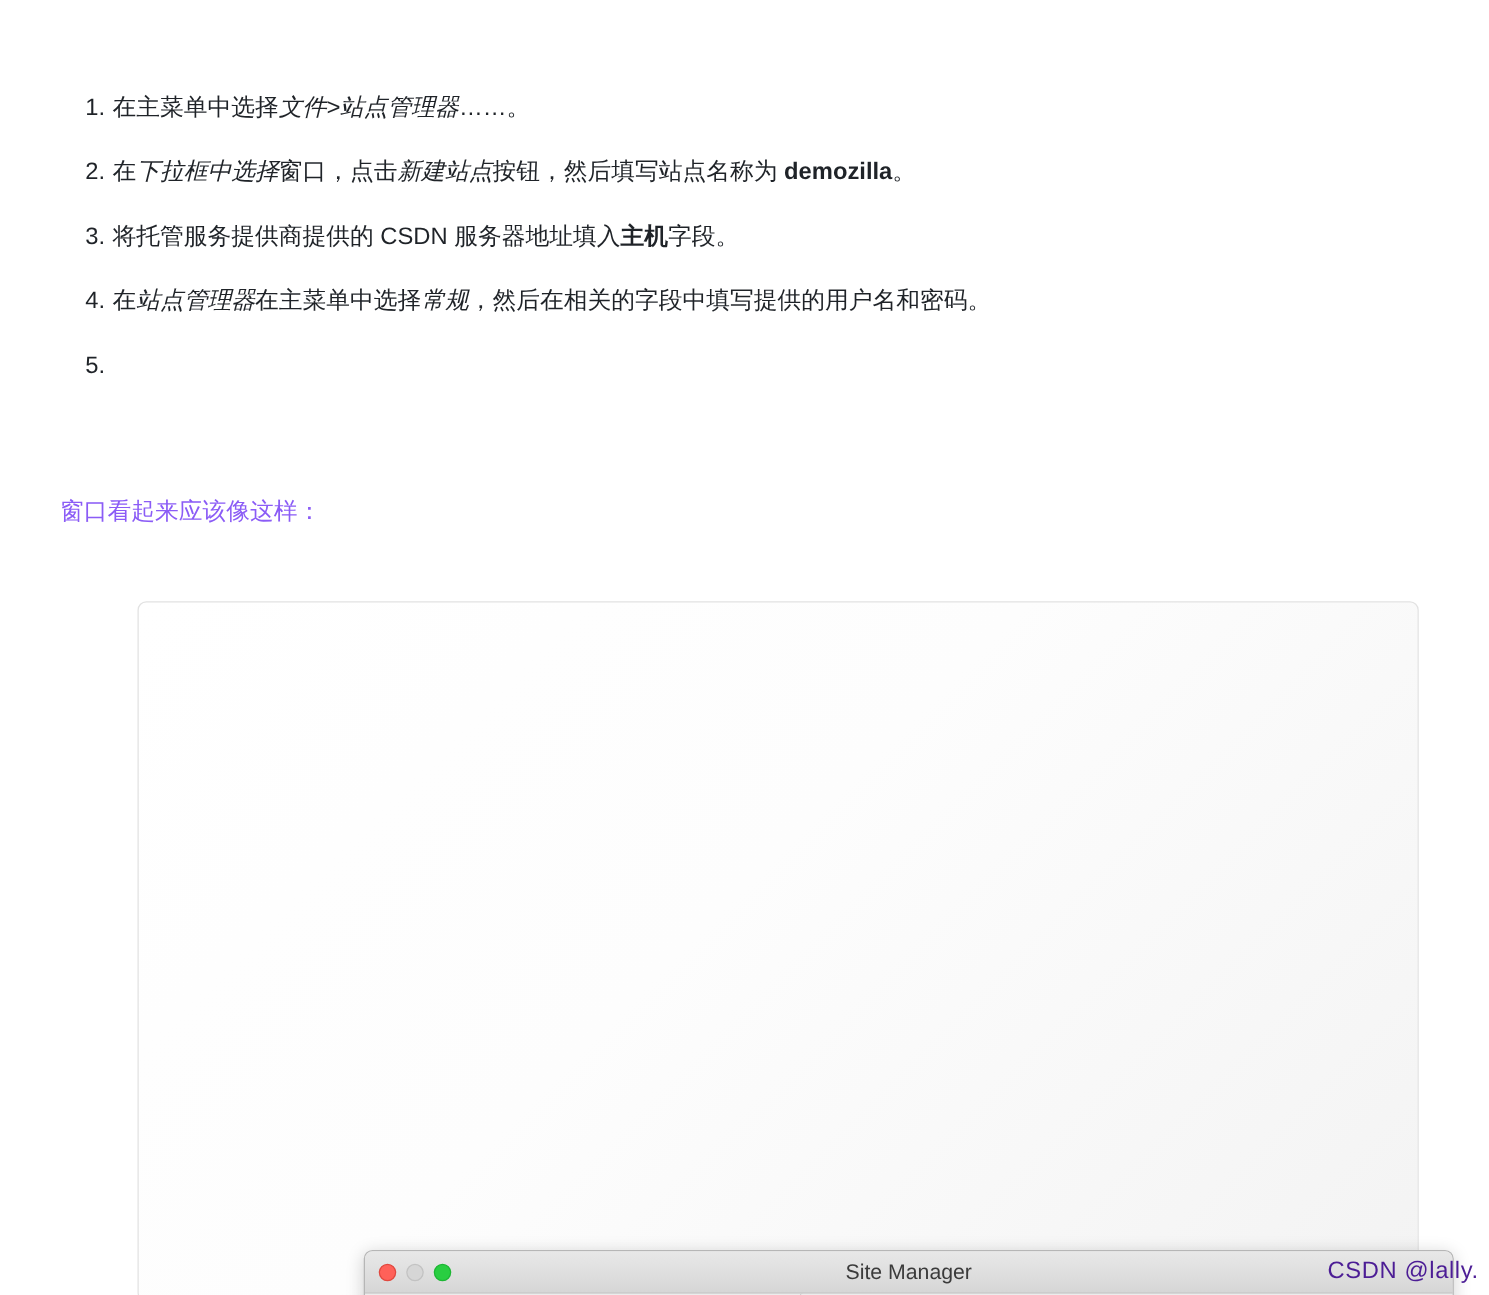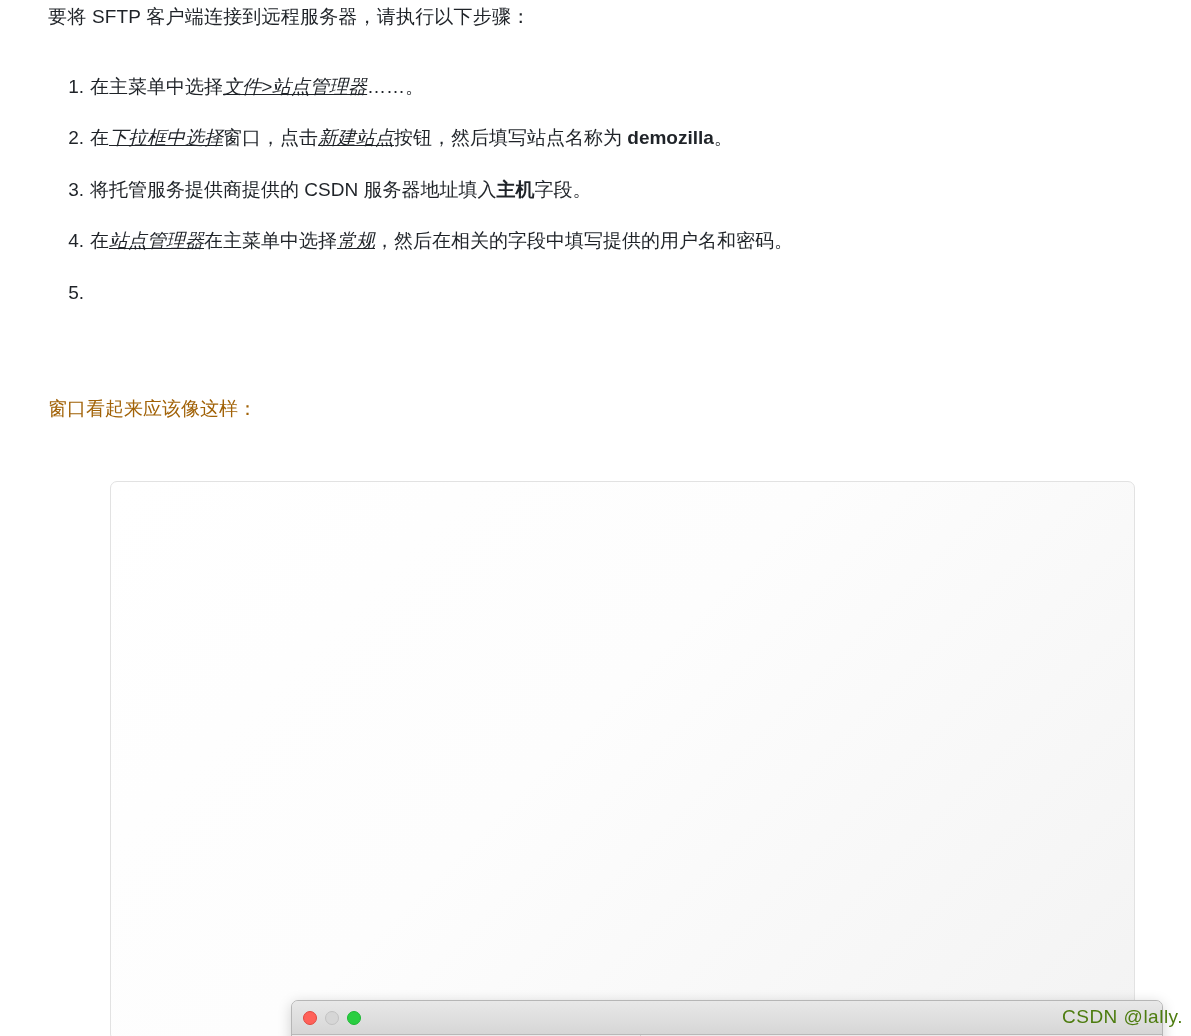--- a/index.html
+++ b/index.html
@@ -29,26 +29,26 @@
     position: relative;
     line-height: 1.55;
     margin-bottom: 22px;
     white-space: nowrap;
   }
   .steps li .num {
     position: absolute; left: -34px; top: 0;
     width: 28px; text-align: right;
     color: #1f2328;
   }
-  .steps li em { font-style: italic; text-decoration: underline; }
+  .steps li em { font-style: italic; }
   .steps li b { font-weight: bold; }
 
   .outro {
     position: absolute; left: 48px; top: 396px;
-    font-size: 19px; color: #a16207;
+    font-size: 19px; color: #8b5cf6;
   }
 
   
   .shot-card {
     position: absolute; left: 110px; top: 481px;
     width: 1025px; height: 560px;
     background: linear-gradient(135deg,#ffffff 0%,#fdfdfd 45%,#f3f3f3 100%);
     border: 1px solid #e2e2e2;
     border-radius: 7px;
   }
@@ -90,31 +90,30 @@
 
   
   .right-pane {
     position: absolute; left: 350px; top: 0; right: 0; bottom: 0;
     background: #ececec;
   }
 
   
   .watermark {
     position: absolute; right: 8px; bottom: 8px;
-    font-size: 19px; color: #4d7c0f;
+    font-size: 19px; color: #4c1d95;
     letter-spacing: .5px;
     pointer-events: none;
   }
 </style>
 </head>
 <body>
 
 <div class="page">
 
-  <div class="intro">要将 SFTP 客户端连接到远程服务器，请执行以下步骤：</div>
 
   <ol class="steps" id="steps-list">
       <li><span class="num">1.</span><span>在主菜单中选择</span><em>文件&gt;站点管理器</em><span>……。</span></li>
       <li><span class="num">2.</span><span>在</span><em>下拉框中选择</em><span>窗口，点击</span><em>新建站点</em><span>按钮，然后填写站点名称为 </span><b>demozilla</b><span>。</span></li>
       <li><span class="num">3.</span><span>将托管服务提供商提供的 CSDN 服务器地址填入</span><b>主机</b><span>字段。</span></li>
       <li><span class="num">4.</span><span>在</span><em>站点管理器</em><span>在主菜单中选择</span><em>常规</em><span>，然后在相关的字段中填写提供的用户名和密码。</span></li>
       <li><span class="num">5.</span></li>
     </ol>
 
   <div class="outro">窗口看起来应该像这样：</div>
@@ -122,20 +121,21 @@
   <div class="shot-card">
 
     <div class="win">
 
       <div class="titlebar">
         <div class="lights">
           <span class="light red"></span>
           <span class="light yellow"></span>
           <span class="light green"></span>
         </div>
+        <div class="win-title">Site Manager</div>
       </div>
 
       <div class="win-body">
 
         <div class="left-pane">
           
 
           
         </div>
 

